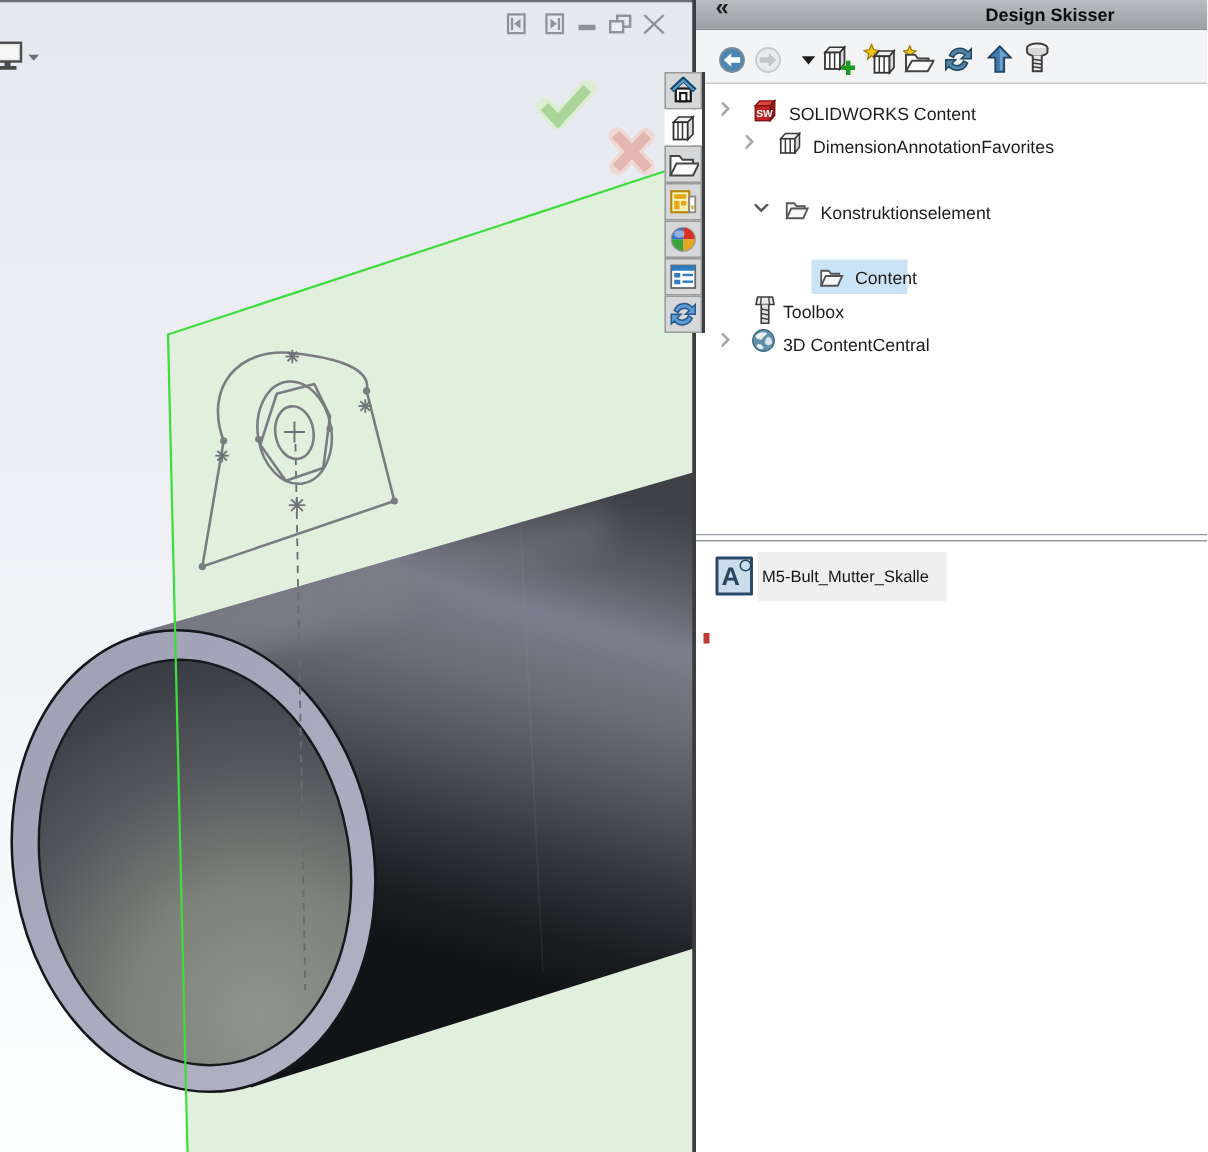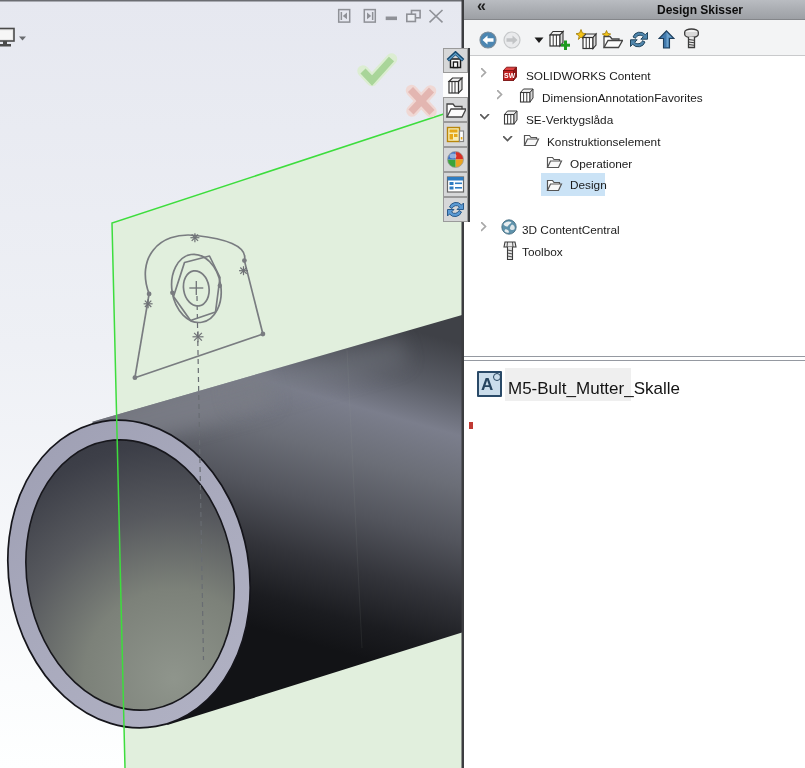--- a/index.html
+++ b/index.html
@@ -334,56 +334,41 @@
     <div class="trow" style="left:16px;top:31px;width:341px;">
       <svg style="position:absolute;left:17px;top:3px" width="10" height="10" viewBox="0 0 10 10">
             <use href="#chR"></use>
           </svg>
       <svg style="position:absolute;left:39px;top:1px" width="15" height="15" viewBox="0 0 15 15">
             <use href="#cubeS"></use>
           </svg>
       <span class="tlabel" style="left:62px">DimensionAnnotationFavorites</span>
     </div>
 
-    <div class="trow" style="left:0;top:53px;width:341px;">
-      <svg style="position:absolute;left:16px;top:5px" width="10" height="10" viewBox="0 0 10 10">
-            <use href="#chD"></use>
-          </svg>
-      <svg style="position:absolute;left:39px;top:1px" width="15" height="15" viewBox="0 0 15 15">
-            <use href="#cubeS"></use>
-          </svg>
-      <span class="tlabel" style="left:62px">SE-Verktygslåda</span>
-    </div>
 
     <div class="trow" style="left:0;top:75px;width:341px;text-align:right;">
       <svg style="position:absolute;left:39px;top:5px" width="10" height="10" viewBox="0 0 10 10">
             <use href="#chD"></use>
           </svg>
       <svg style="position:absolute;left:59px;top:2px" width="17" height="14" viewBox="0 0 17 14">
             <use href="#fold"></use>
           </svg>
       <span class="tlabel" style="left:83px">Konstruktionselement</span>
     </div>
 
-    <div class="trow" style="left:0;top:97px;width:341px;">
-      <svg style="position:absolute;left:82px;top:2px" width="17" height="14" viewBox="0 0 17 14">
-            <use href="#fold"></use>
-          </svg>
-      <span class="tlabel" style="left:106px">Operationer</span>
-    </div>
 
     <div class="trow" style="left:0;top:117px;width:341px;height:24px;">
       <div style="position:absolute;left:77px;top:0px;width:64px;height:23px;background:#cbe3f6;"></div>
       <svg style="position:absolute;left:82px;top:5px" width="17" height="14" viewBox="0 0 17 14">
             <use href="#fold"></use>
           </svg>
-      <span class="tlabel" style="left:106px">Design</span>
-    </div>
-
-    <div class="trow" style="left:0;top:141px;width:341px;margin-top:44px;">
+      <span class="tlabel" style="left:106px">Content</span>
+    </div>
+
+    <div class="trow" style="left:0;top:141px;width:341px;">
       <svg style="position:absolute;left:39px;top:0px" width="14" height="20" viewBox="0 0 14 20">
         <polygon points="2,1 12,1 13,6 1,6" fill="#ececec" stroke="#3c3c3c" stroke-width="1.1"></polygon>
         <line x1="4.5" y1="1" x2="4" y2="6" stroke="#3c3c3c" stroke-width="0.9"></line>
         <line x1="9.5" y1="1" x2="10" y2="6" stroke="#3c3c3c" stroke-width="0.9"></line>
         <path d="M4.5,6 L4.5,18.5 L9.5,18.5 L9.5,6" fill="#e2e2e2" stroke="#3c3c3c" stroke-width="1.1"></path>
         <line x1="4.5" y1="9" x2="9.5" y2="10" stroke="#3c3c3c" stroke-width="0.9"></line>
         <line x1="4.5" y1="12" x2="9.5" y2="13" stroke="#3c3c3c" stroke-width="0.9"></line>
         <line x1="4.5" y1="15" x2="9.5" y2="16" stroke="#3c3c3c" stroke-width="0.9"></line>
       </svg>
       <span class="tlabel" style="left:58px">Toolbox</span>
@@ -408,17 +393,17 @@
     <div style="height:3px;background:#ffffff;"></div>
     <div style="height:1px;background:#9599a1;"></div>
   </div>
 
   <div id="plow">
     <div style="position:absolute;left:41px;top:6px;width:126px;height:33px;background:#efefef;"></div>
     <div style="position:absolute;left:13px;top:9px;width:25px;height:26px;background:#cbddeb;border:2px solid #2a4a68;box-sizing:border-box;border-radius:1px;">
       <span style="position:absolute;left:2px;top:2px;font-size:17px;font-weight:bold;color:#27455f;line-height:20px;">A</span>
       <span style="position:absolute;left:14px;top:0px;width:8px;height:8px;border:1.8px solid #27455f;border-radius:50%;box-sizing:border-box;"></span>
     </div>
-    <span style="position:absolute;left:44px;top:17px;font-size:17px;color:#141414;">M5-Bult_Mutter_Skalle</span>
+    <span style="position:absolute;left:44px;top:17px;font-size:11px;color:#141414;">M5-Bult_Mutter_Skalle</span>
     <div style="position:absolute;left:5px;top:60px;width:4px;height:7px;background:#c03a34;"></div>
   </div>
 </div>
 </div>
 
 </body></html>

